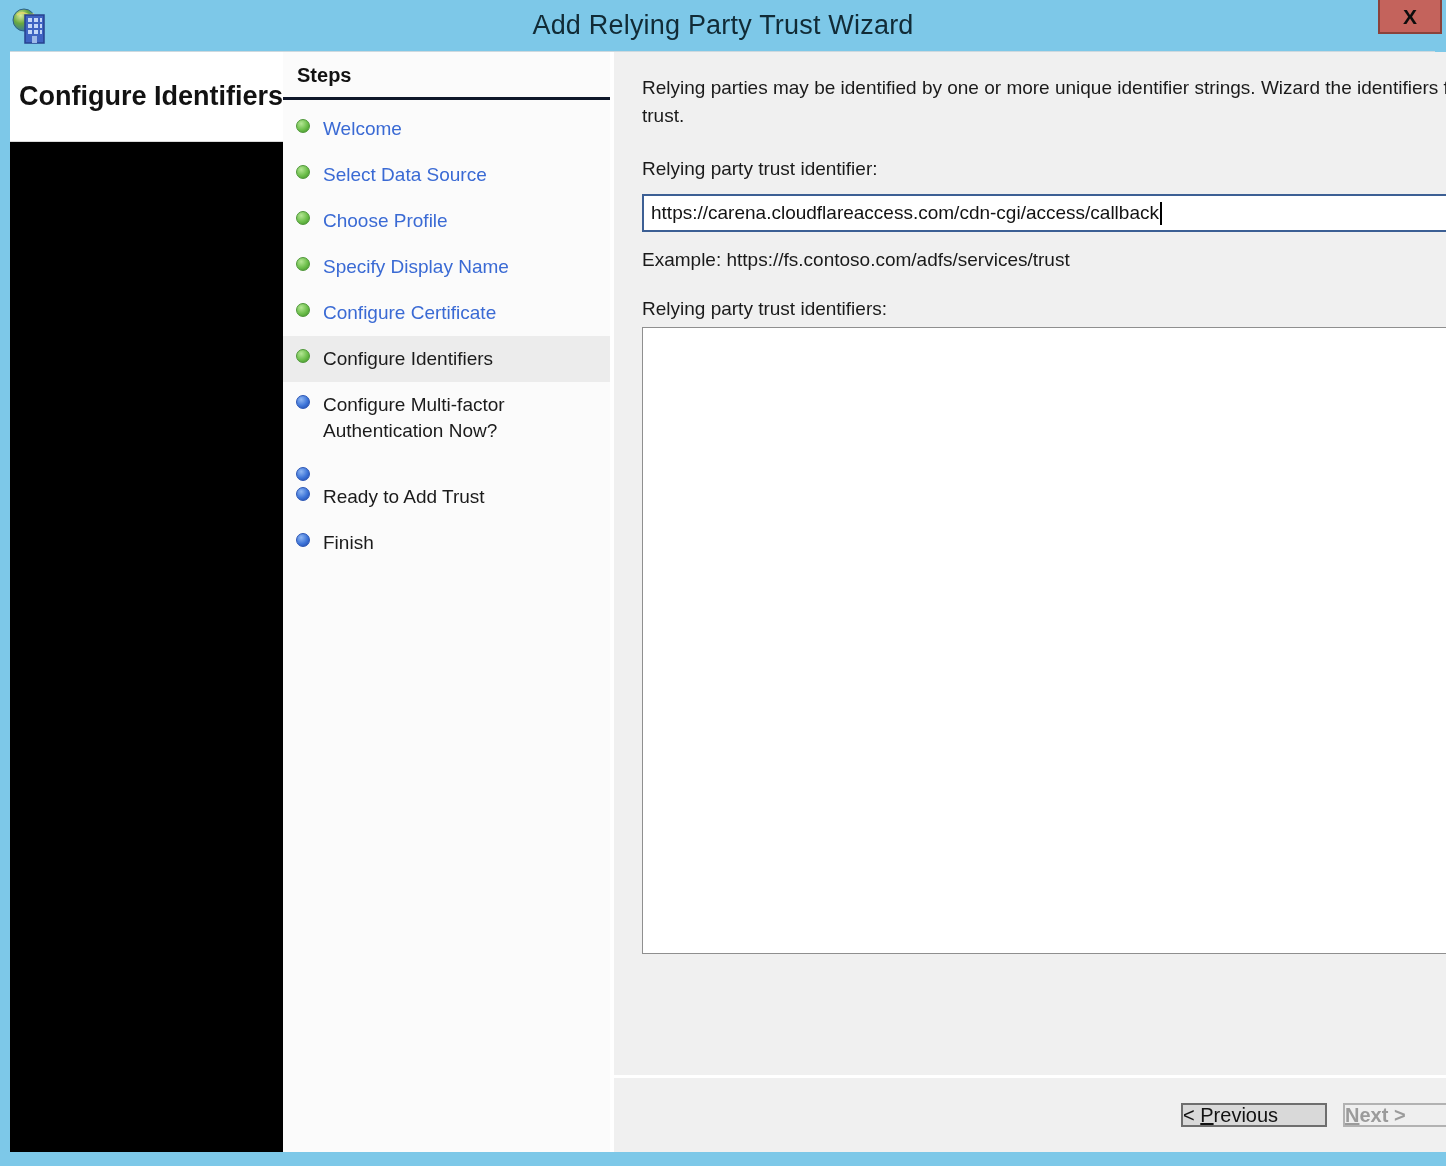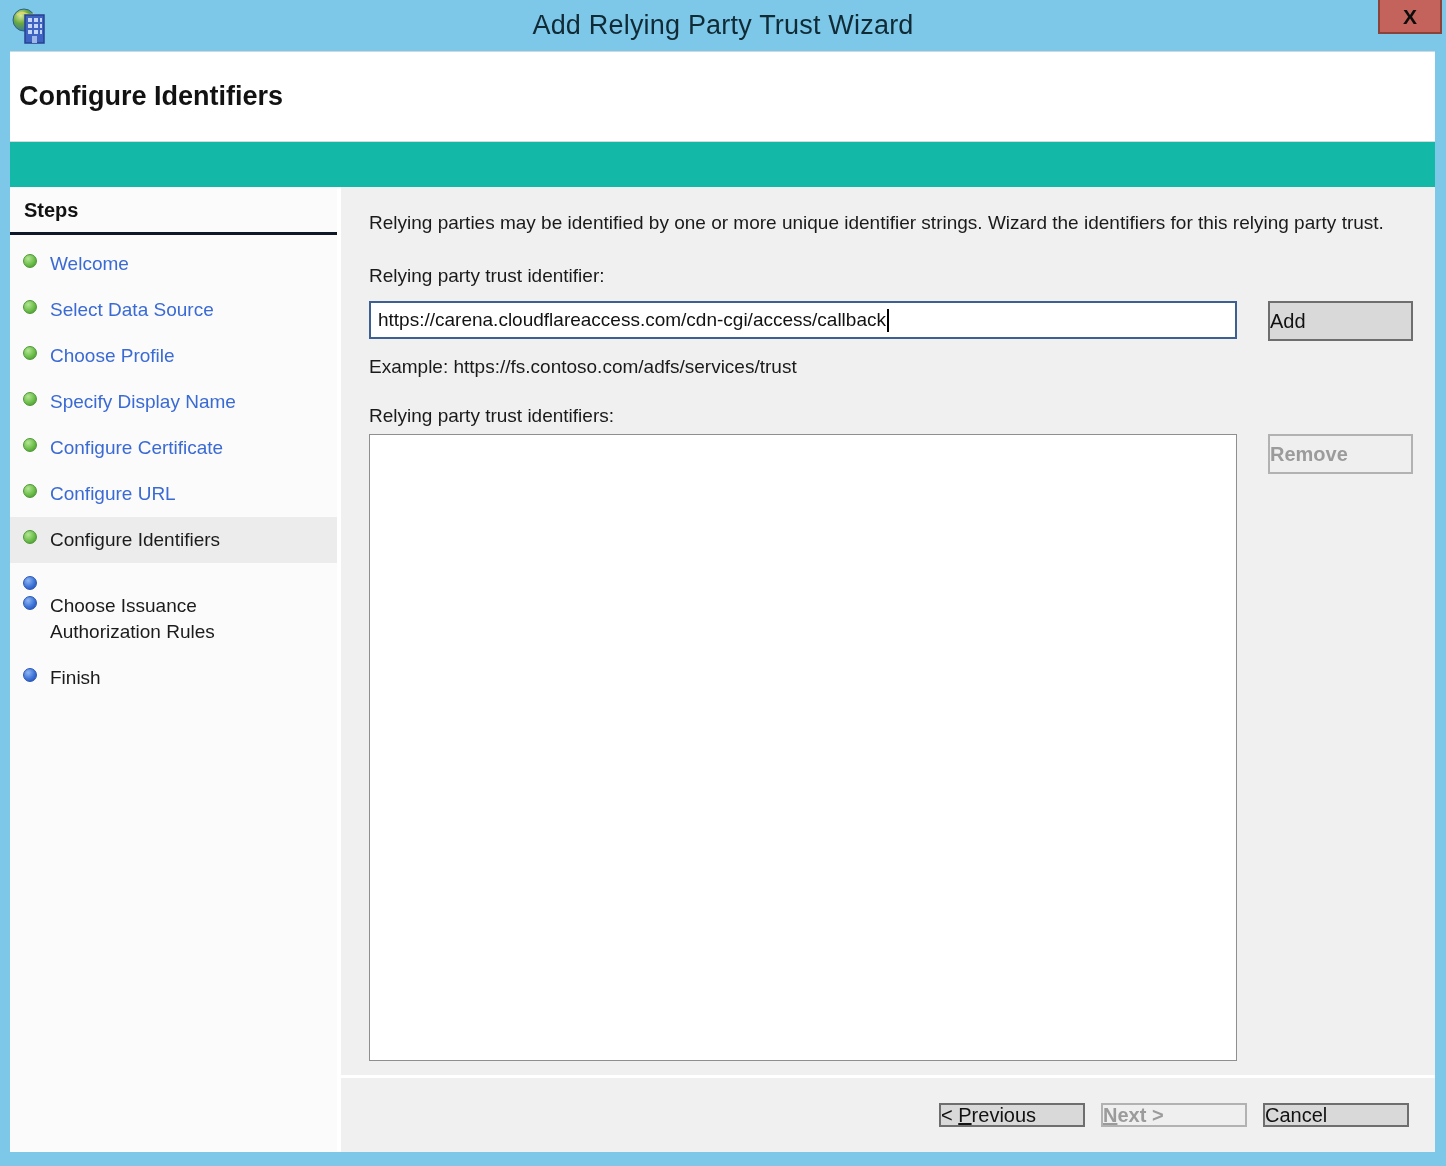--- a/index.html
+++ b/index.html
@@ -26,24 +26,23 @@
     background: #c4635c;
     border: 2px solid #8a423b; border-top: none;
     color: #0d0d0d; font-size: 21px; font-weight: bold;
     display: flex; align-items: center; justify-content: center;
     cursor: default; line-height: 1;
   }
 
   
   .client {
     position: absolute; left: 10px; right: 11px; top: 51px; bottom: 14px;
-    background: #14b8a6;
-    display: flex; flex-direction: column;
+    background: #000000;
+    display: flex; flex-direction: row;
     border-top: 1px solid #cdd9df;
-    gap: 45px;
   }
 
   .header-band {
     height: 90px; background: #ffffff;
     border-bottom: 1px solid #d9d9d9;
     display: flex; align-items: center; padding-left: 9px;
     flex: 0 0 auto;
   }
   .header-band h1 { font-size: 27px; font-weight: bold; color: #121212; }
 
@@ -205,39 +204,39 @@
   <div class="step done">
     <span class="step-bullet"></span>
     <span class="step-label">Specify Display Name</span>
   </div>
 
   <div class="step done">
     <span class="step-bullet"></span>
     <span class="step-label">Configure Certificate</span>
   </div>
 
-  <div class="step done">
-    <span class="step-bullet"></span>
-    <span class="step-label">Configure URL</span>
-  </div>
 
   <div class="step current">
     <span class="step-bullet"></span>
     <span class="step-label">Configure Identifiers</span>
   </div>
 
   <div class="step todo">
     <span class="step-bullet"></span>
-  </div>
-
-  <div class="step todo">
-    <span class="step-bullet"></span>
-    <span class="step-label">Choose Issuance Authorization Rules</span>
-  </div>
-
+    <span class="step-label">Configure Multi-factor Authentication Now?</span>
+  </div>
+
+  <div class="step todo">
+    <span class="step-bullet"></span>
+  </div>
+
+  <div class="step todo">
+    <span class="step-bullet"></span>
+    <span class="step-label">Ready to Add Trust</span>
+  </div>
 
   <div class="step todo">
     <span class="step-bullet"></span>
     <span class="step-label">Finish</span>
   </div>
 </div>
       </div>
 
       <div class="content">
         <div class="content-main">

